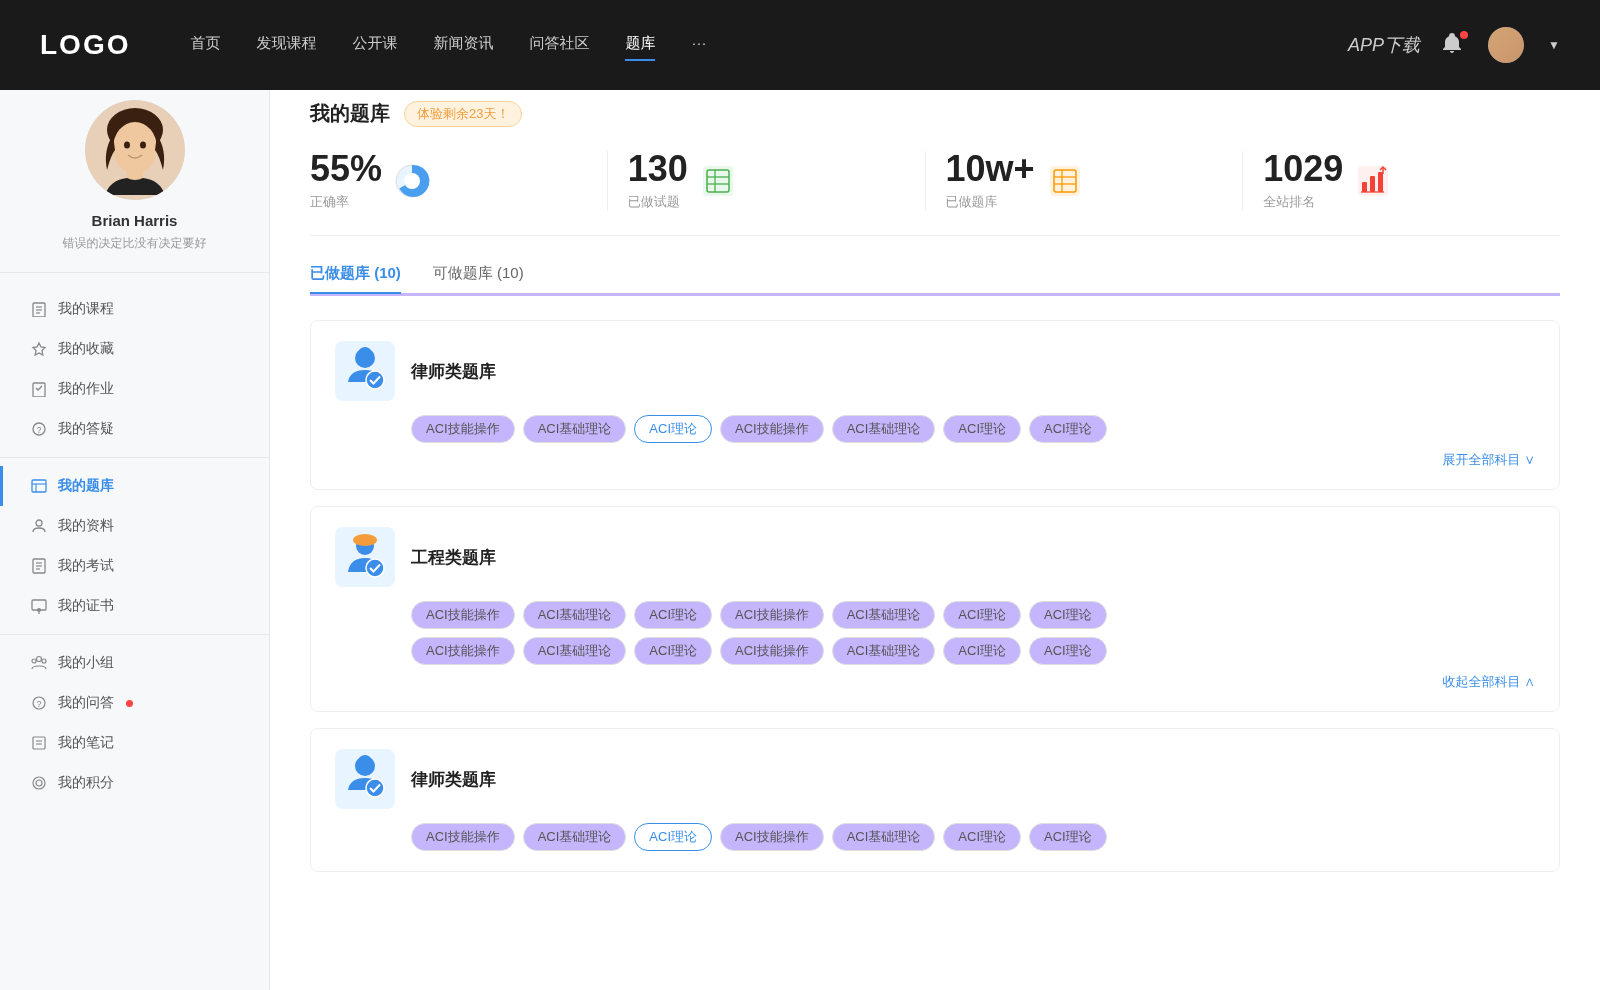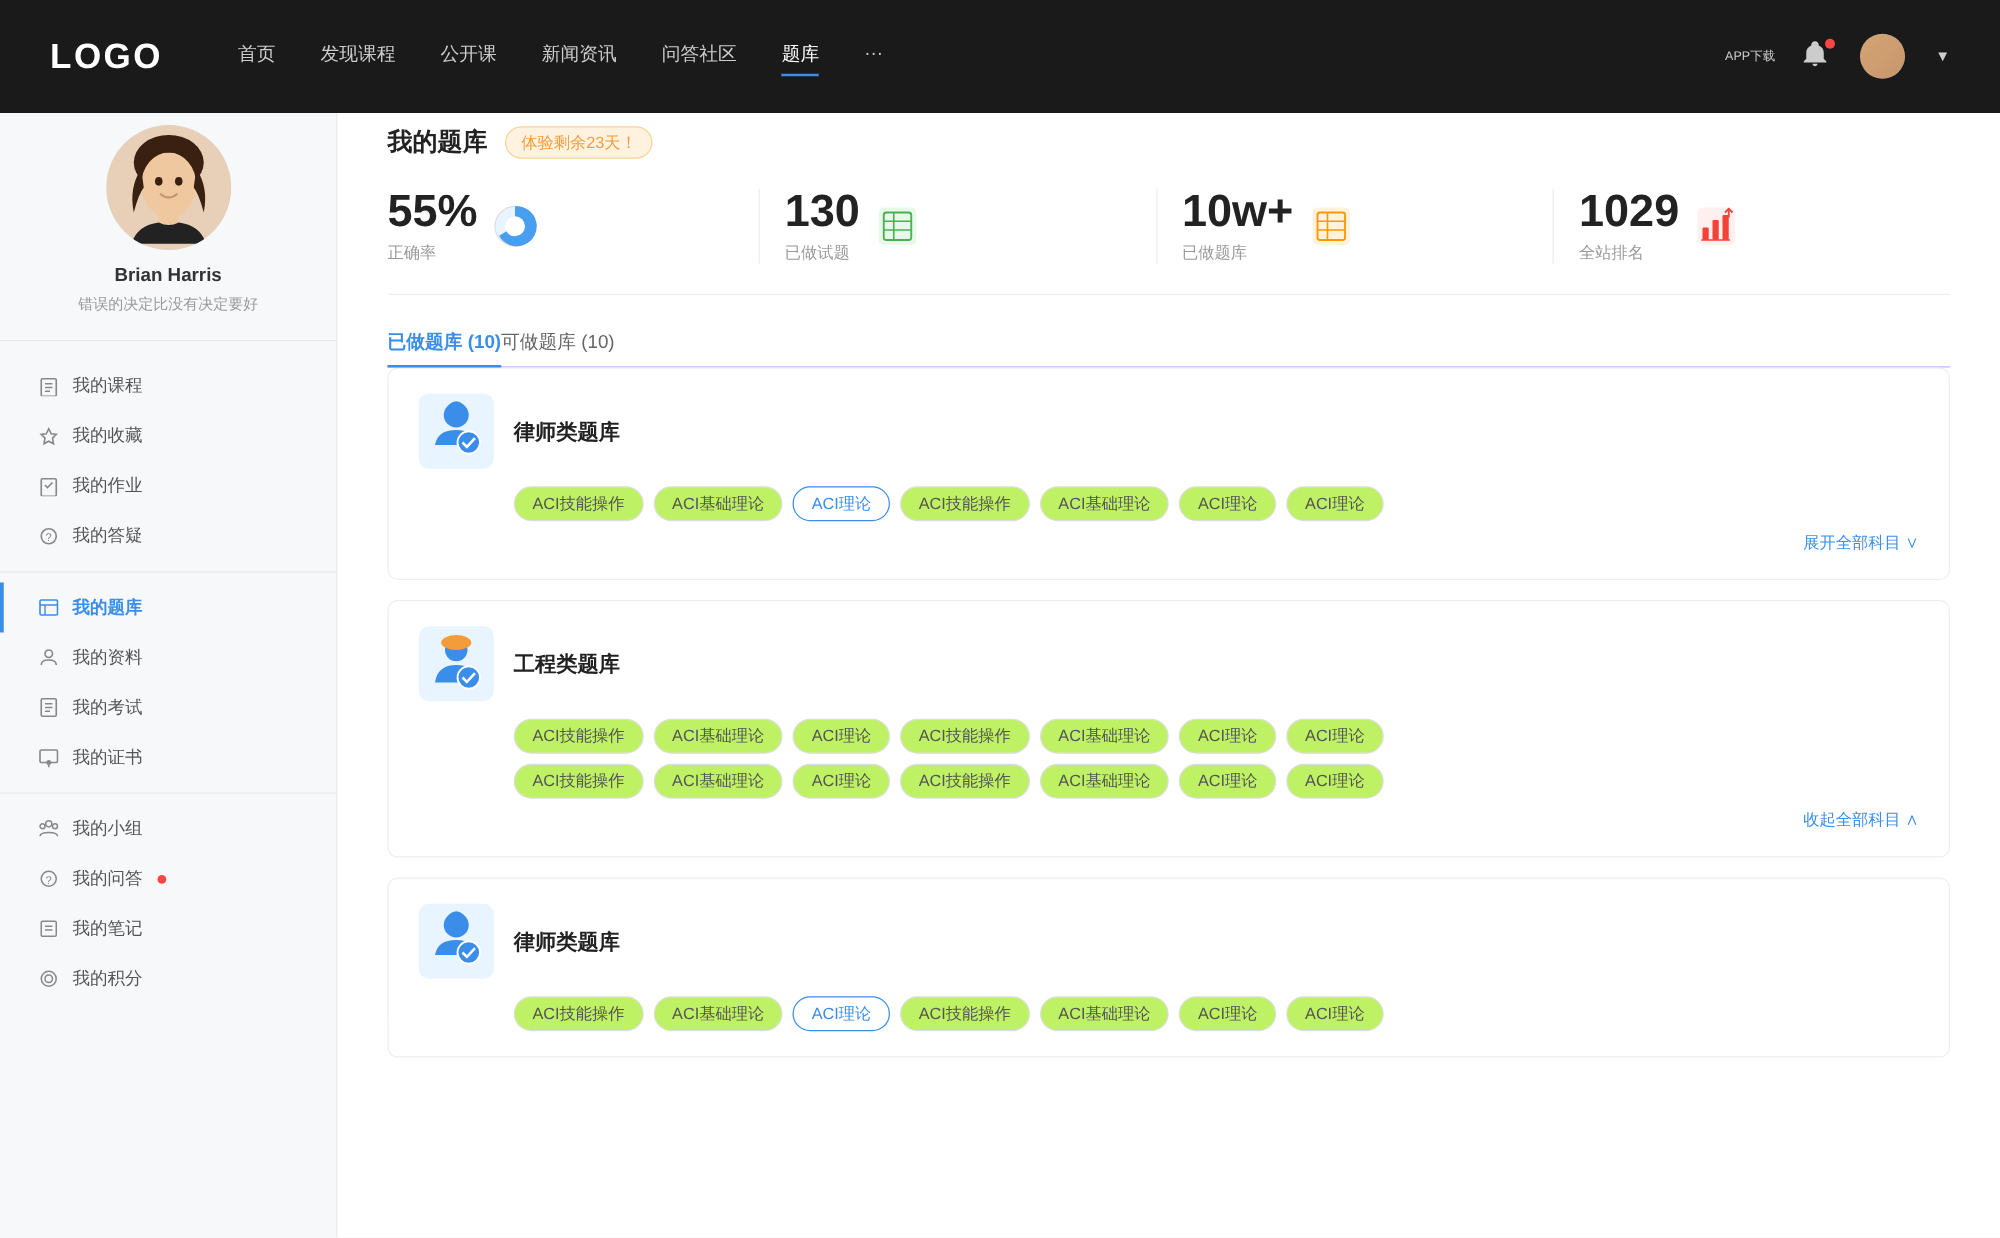--- a/index.html
+++ b/index.html
@@ -47,22 +47,23 @@
       height: 2px;
       background: #3a8eea;
     }
     .nav-right {
       display: flex;
       align-items: center;
       gap: 20px;
     }
     .nav-app-download {
       color: #ccc;
-      font-size: 10px;
-      cursor: pointer;
+      font-size: 18px;
+      cursor: pointer;
+      font-style: italic;
     }
     .nav-bell {
       width: 28px;
       height: 28px;
       position: relative;
       cursor: pointer;
     }
     .nav-bell svg { width: 24px; height: 24px; fill: #ccc; }
     .nav-bell-dot {
       position: absolute;
@@ -230,21 +231,23 @@
       margin-top: 6px;
     }
     .stat-icon {
       width: 36px; height: 36px;
       display: flex; align-items: center; justify-content: center;
     }
 
     
     .tabs {
       display: flex;
-      border-bottom: 1px solid #c4b5fd;
+      gap: 32px;
+      border-bottom: 3px solid #c4b5fd;
+      margin-bottom: 24px;
     }
     .tab {
       padding-bottom: 10px;
       font-size: 15px;
       color: #666;
       cursor: pointer;
       position: relative;
     }
     .tab.active {
       color: #3a8eea;
@@ -289,21 +292,21 @@
       flex-wrap: wrap;
       gap: 8px;
       margin-left: 76px;
     }
     .tag {
       padding: 4px 14px;
       border-radius: 20px;
       font-size: 13px;
       color: #555;
       border: 1px solid #ddd;
-      background: #bef264;
+      background: #c4b5fd;
       cursor: pointer;
     }
     .tag.active-tag {
       color: #3a8eea;
       border-color: #3a8eea;
       background: #fff;
     }
     .qbank-footer {
       text-align: right;
       font-size: 13px;

